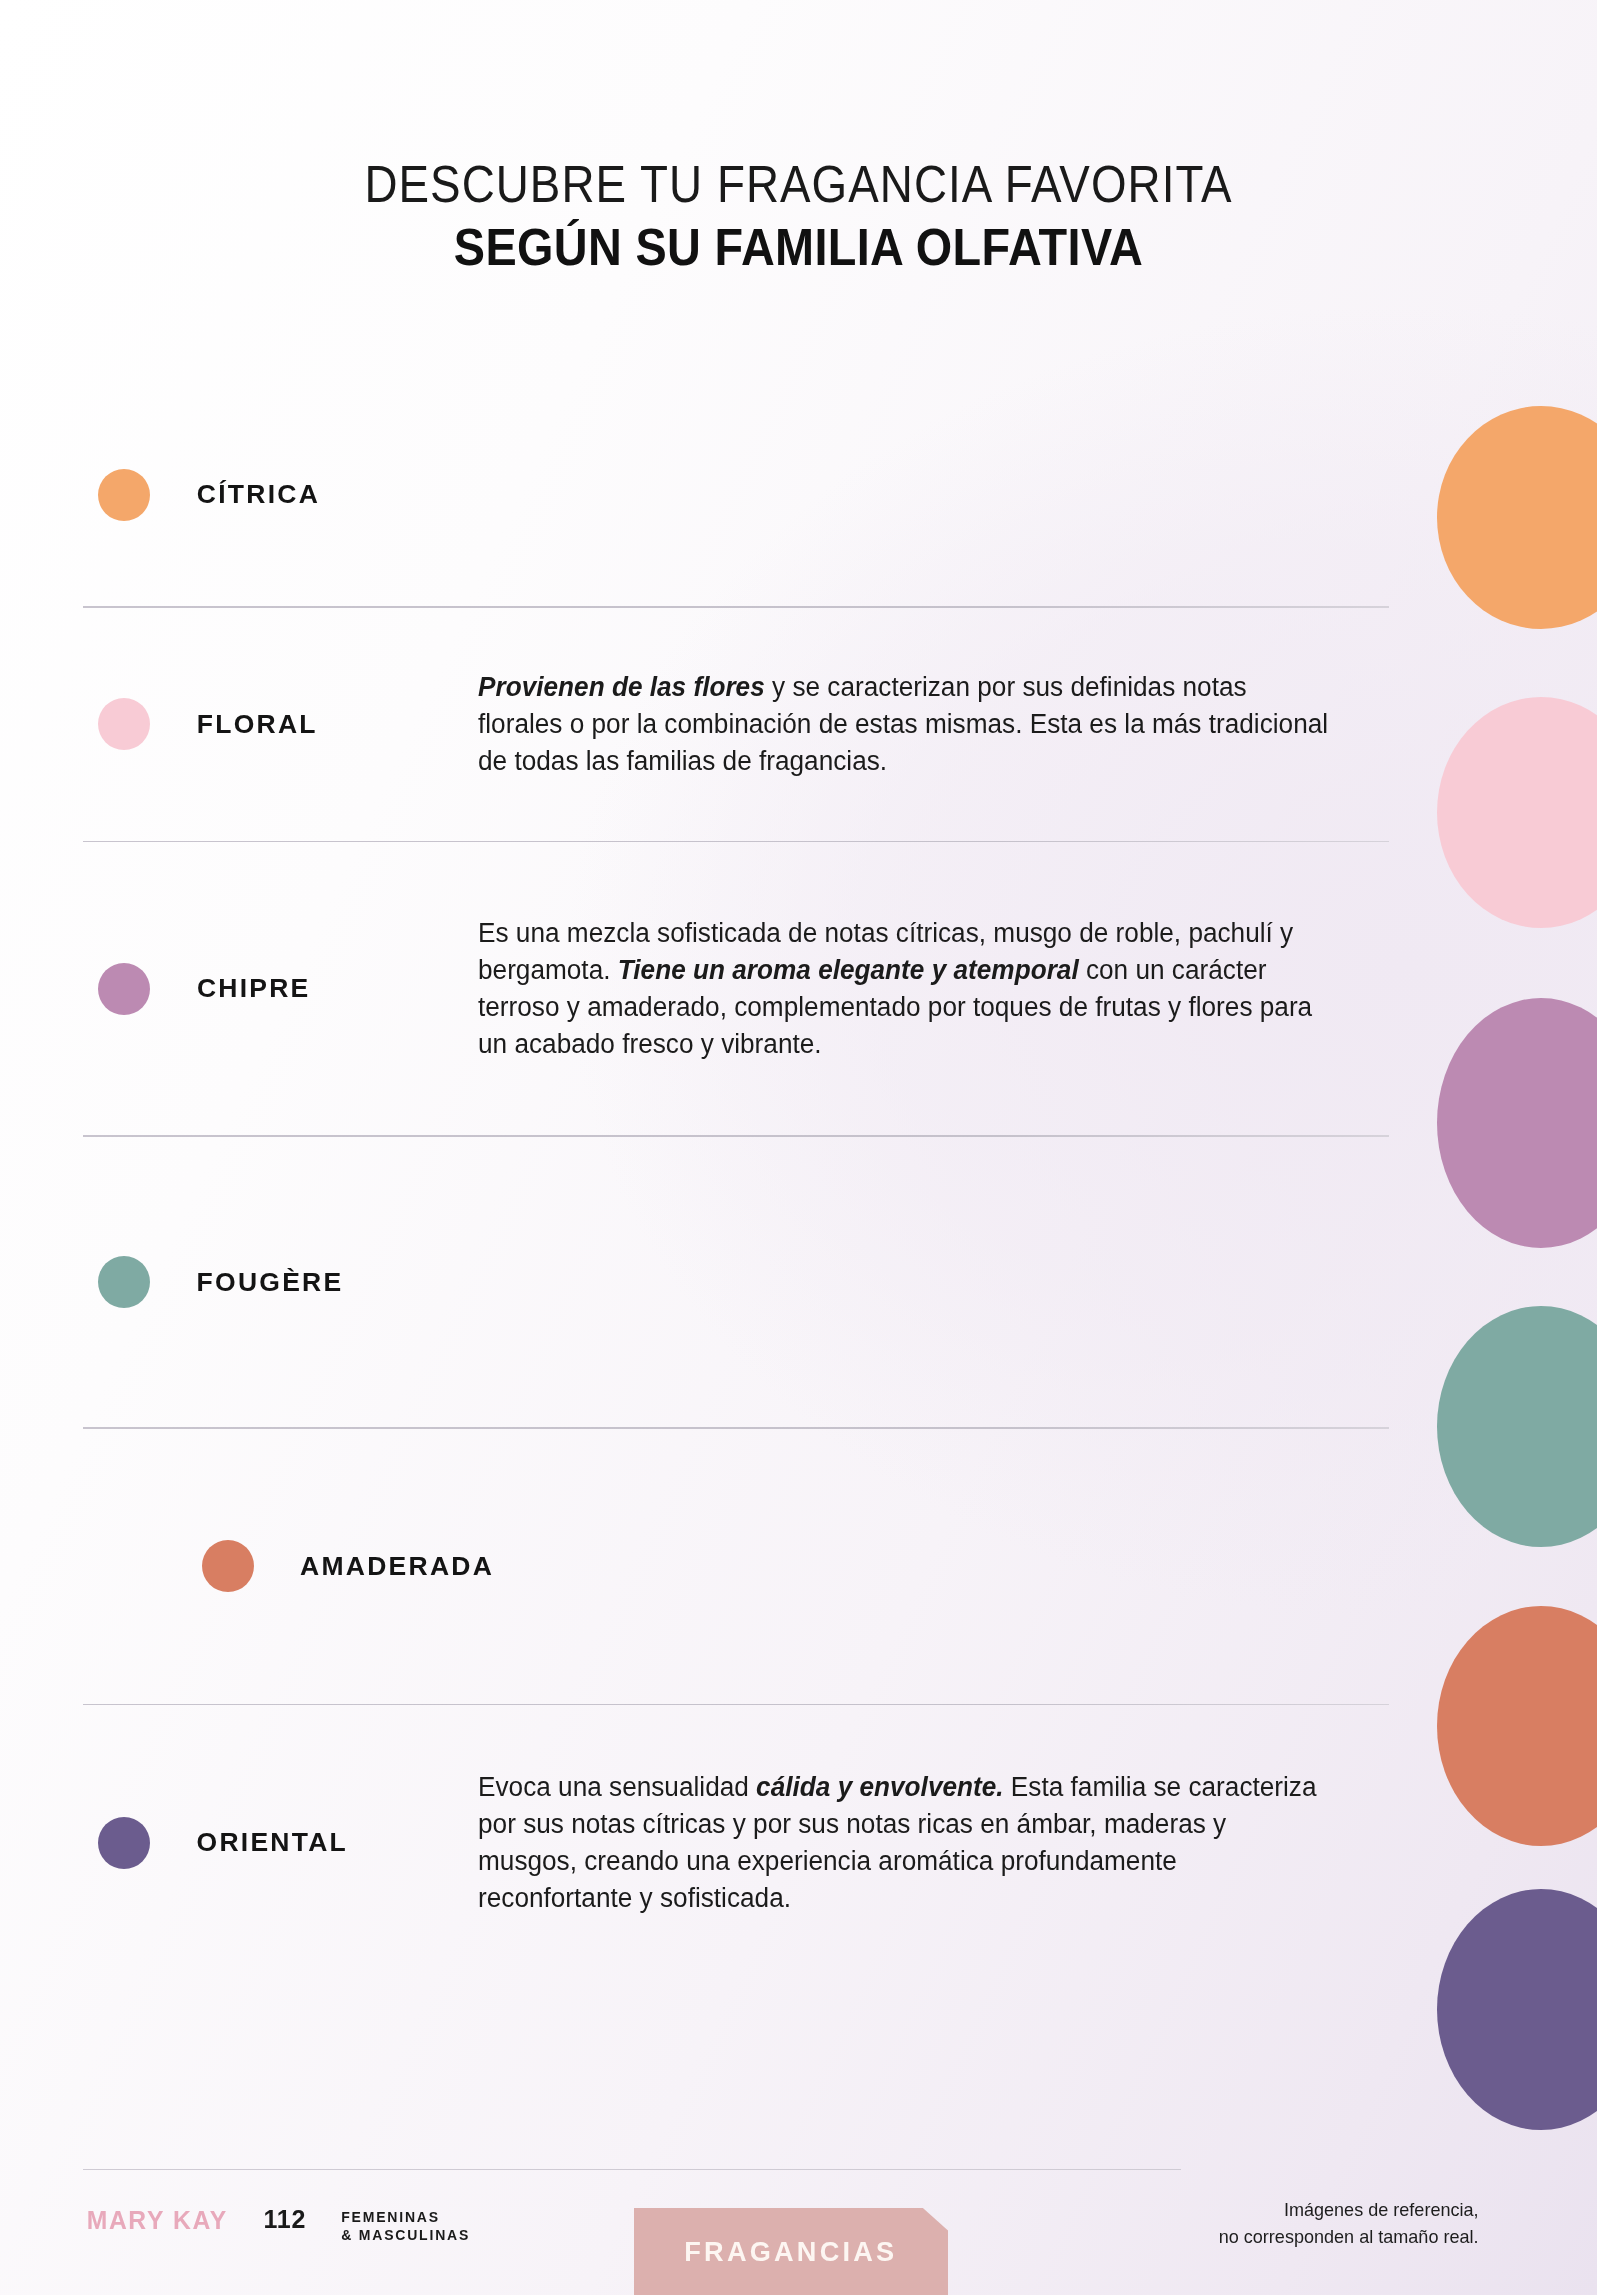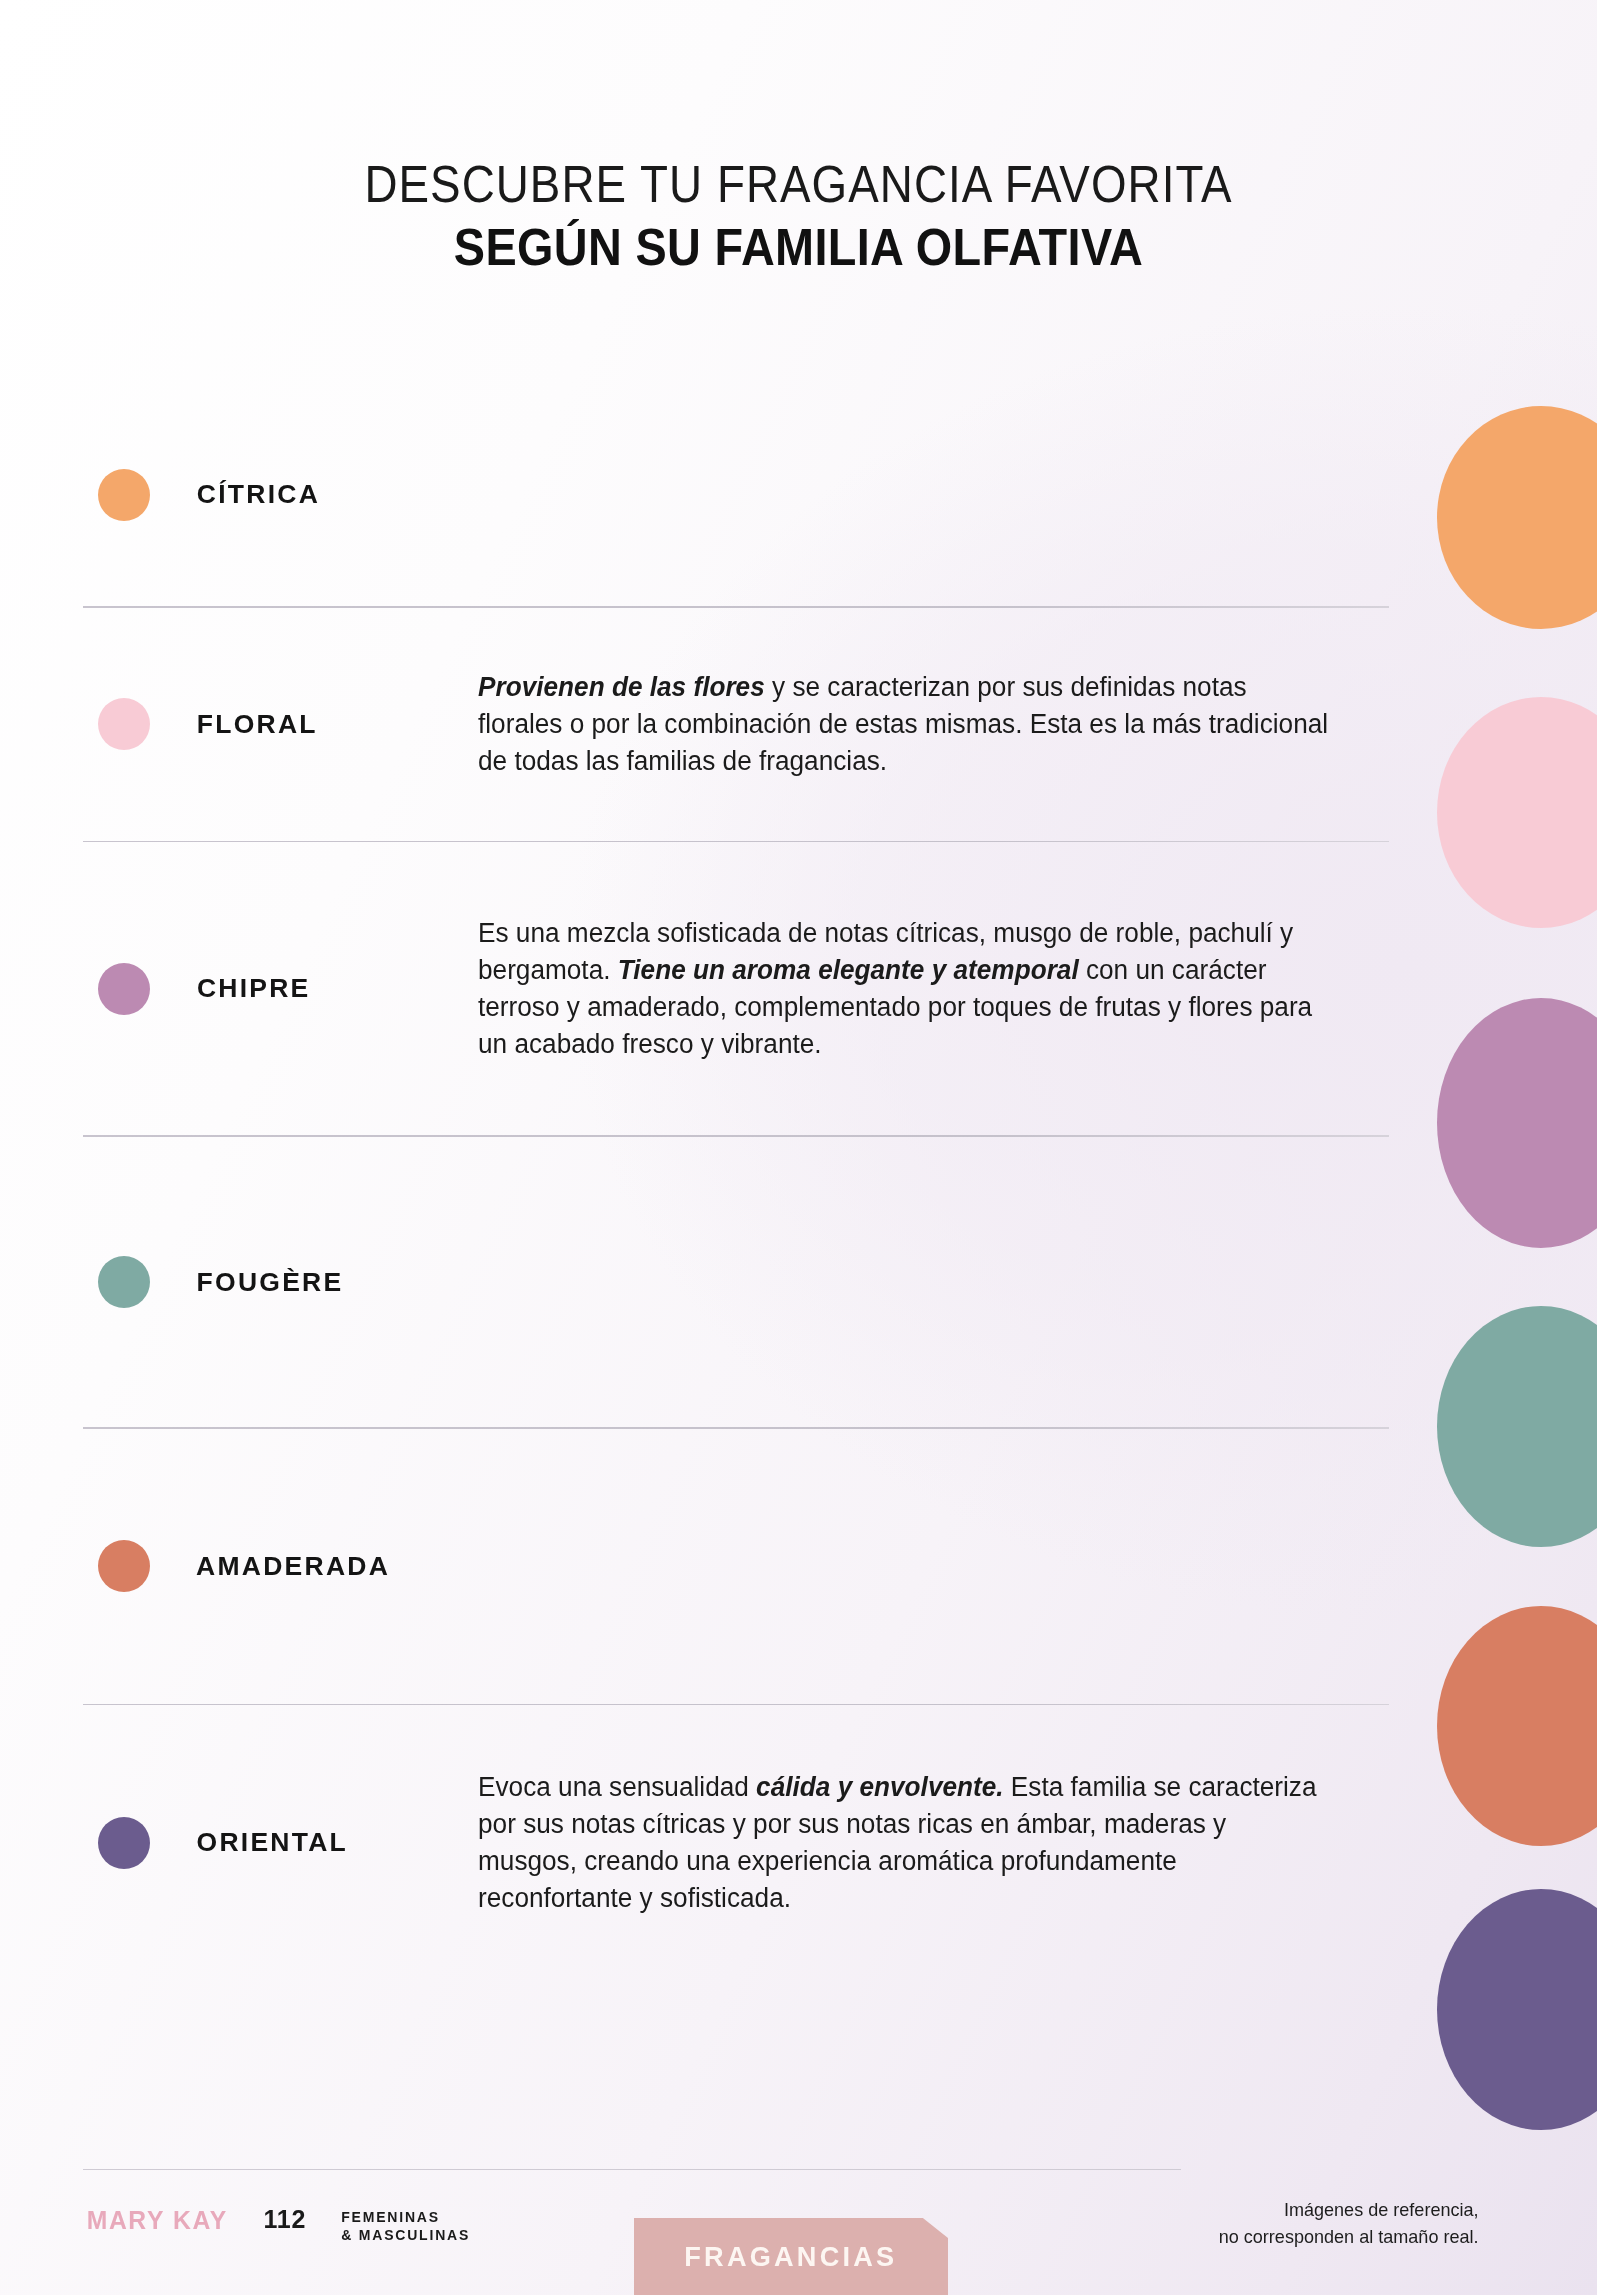--- a/index.html
+++ b/index.html
@@ -179,21 +179,21 @@
     color: #1a1a1a;
     margin-left: 35px;
     line-height: 1.35;
     margin-top: 2.5px;
   }
   .tab {
     position: absolute;
     left: 634px;
     bottom: 0;
     width: 314px;
-    height: 77px;
+    height: 87px;
     background: #dcb0ae;
     display: flex;
     align-items: center;
     justify-content: center;
     clip-path: polygon(0 0, 92% 0, 100% 26%, 100% 100%, 0 100%);
   }
   .tab-text {
     font-family: "Liberation Sans Narrow", "Liberation Sans", sans-serif;
     font-size: 28px;
     font-weight: 700;
@@ -272,21 +272,21 @@
     <div class="row" style="height:290px;">
       <div class="row-inner">
         <div class="label-cell">
           <span class="dot" style="background: rgb(127, 170, 163);"></span>
           <span class="fam-name">FOUGÈRE</span>
         </div>
       </div>
     </div>
     <div class="divider"></div>
 
-    <div class="row" style="height:275px;">
+    <div class="row" style="height:275px;justify-content:center;">
       <div class="row-inner">
         <div class="label-cell">
           <span class="dot" style="background: rgb(216, 126, 98);"></span>
           <span class="fam-name">AMADERADA</span>
         </div>
       </div>
     </div>
     <div class="divider"></div>
 
     <div class="row" style="height:275px;">

